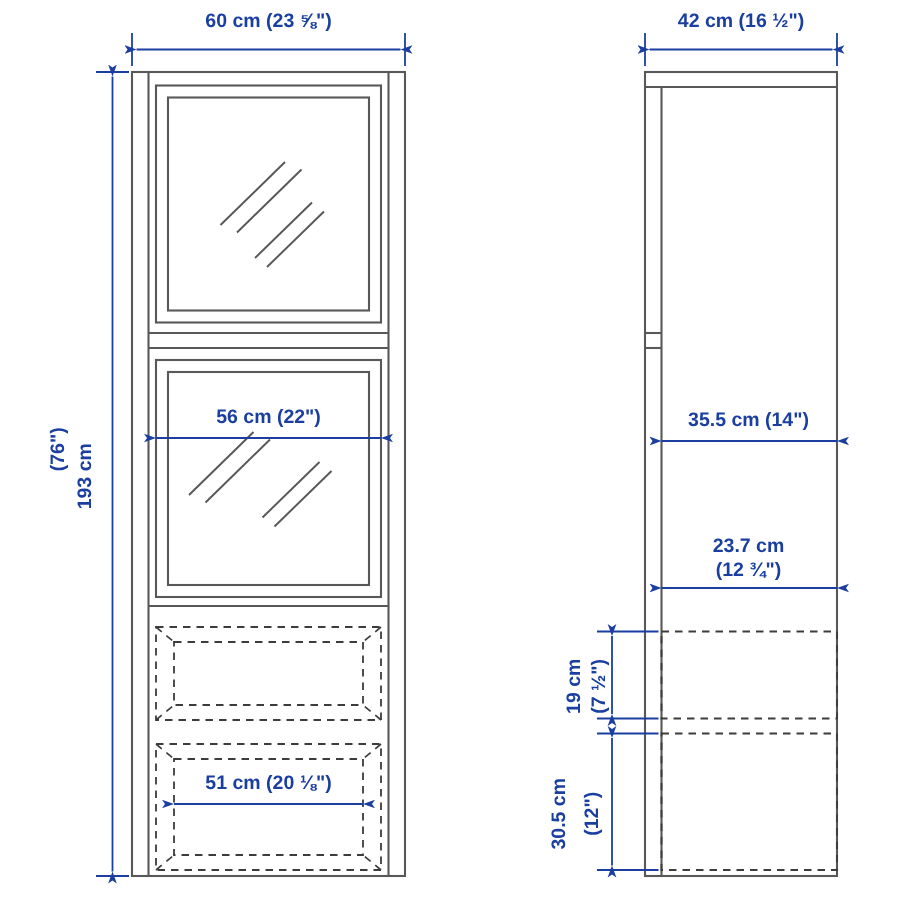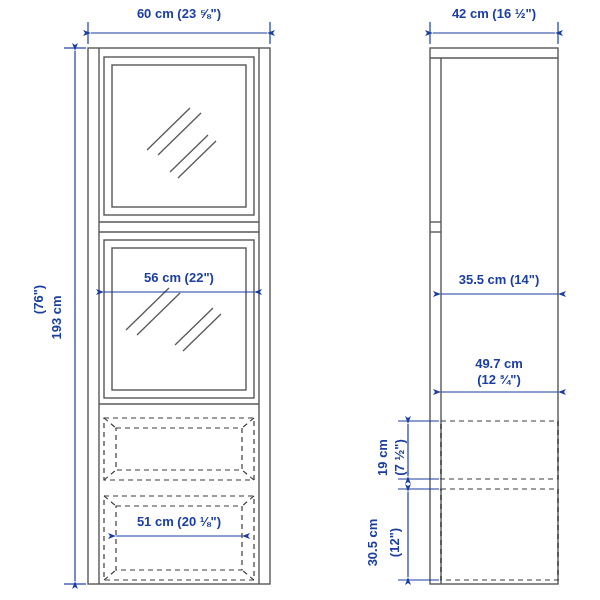--- a/index.html
+++ b/index.html
@@ -146,21 +146,21 @@
   <div class="dimtext center" style="left:179px;top:6px;">60 cm (23 ⅝")</div>
 
   <div class="dimtext center" style="left:179px;top:270px;">56 cm (22")</div>
 
   <div class="dimtext center" style="left:179px;top:514px;">51 cm (20 ⅛")</div>
 
   <div class="dimtext center" style="left:494px;top:6px;">42 cm (16 ½")</div>
 
   <div class="dimtext center" style="left:499px;top:272px;">35.5 cm (14")</div>
 
-  <div class="dimtext center" style="left:499px;top:356px;">49.7 cm</div>
+  <div class="dimtext center" style="left:499px;top:356px;">23.7 cm</div>
   <div class="dimtext center" style="left:499px;top:372px;">(12 ¾")</div>
 
   <div class="rot" style="left:-4px;top:310px;width:120px;transform:rotate(-90deg);">193 cm</div>
   <div class="rot" style="left:-22px;top:292px;width:120px;transform:rotate(-90deg);">(76")</div>
 
   <div class="rot" style="left:322px;top:450px;width:120px;transform:rotate(-90deg);">19 cm</div>
   <div class="rot" style="left:339px;top:450px;width:120px;transform:rotate(-90deg);">(7 ½")</div>
 
   <div class="rot" style="left:312px;top:535px;width:120px;transform:rotate(-90deg);">30.5 cm</div>
   <div class="rot" style="left:334px;top:535px;width:120px;transform:rotate(-90deg);">(12")</div>

